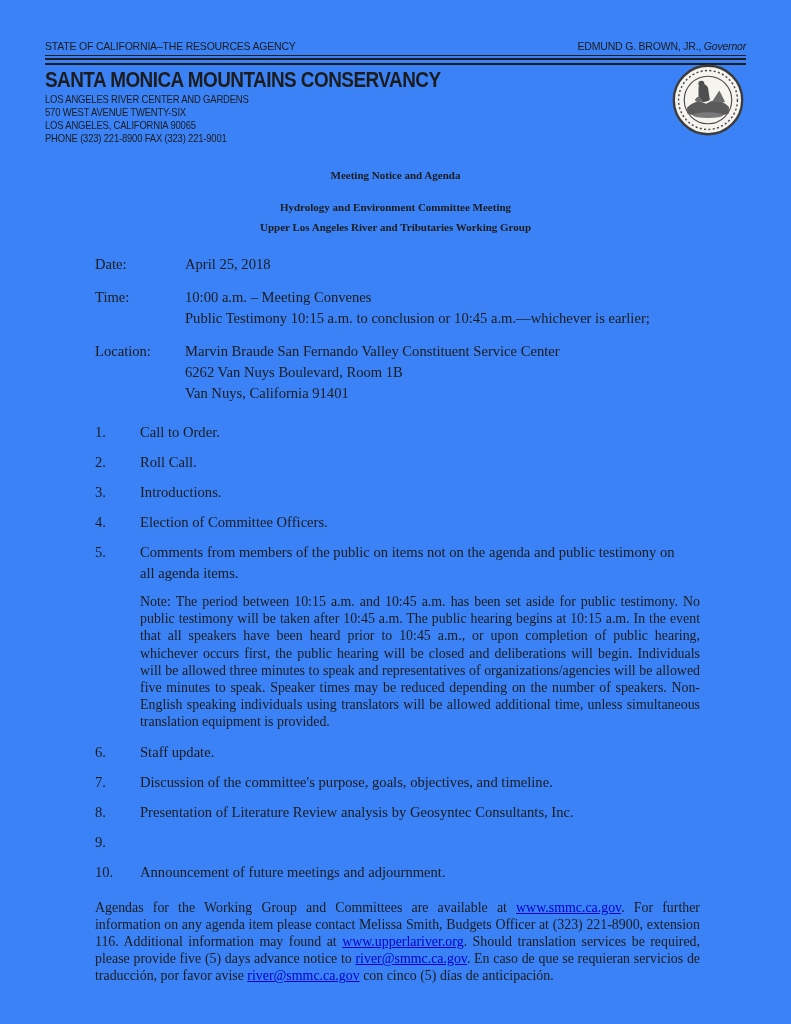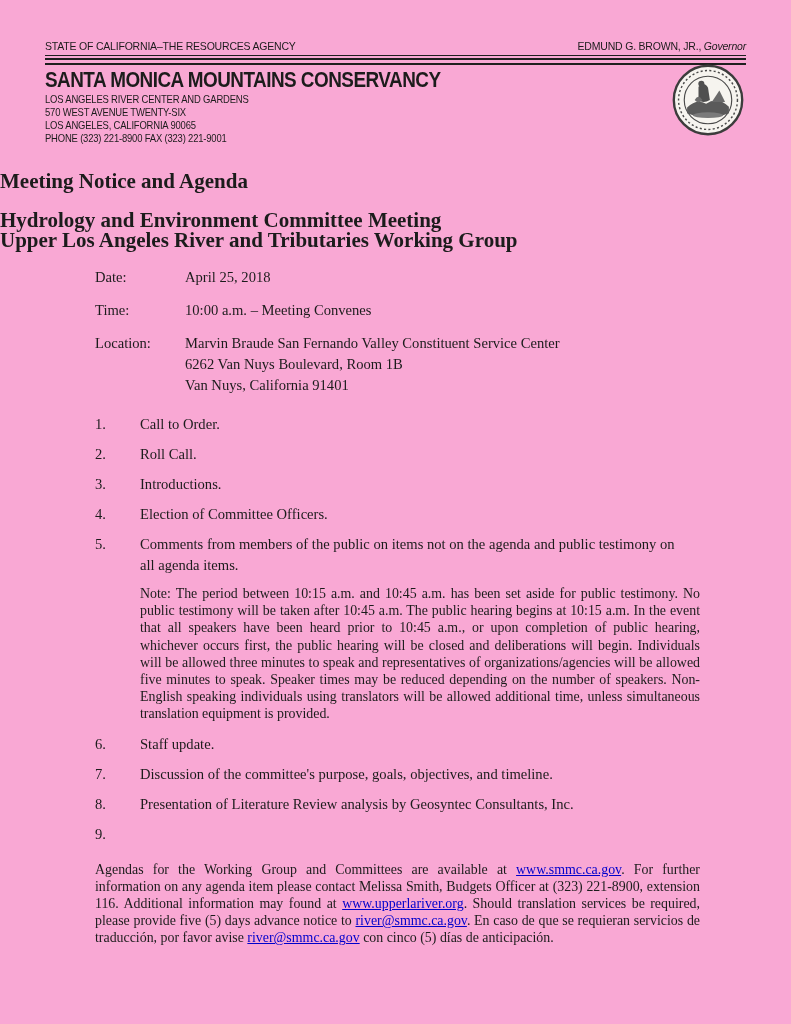--- a/index.html
+++ b/index.html
@@ -1,18 +1,18 @@
 <!DOCTYPE html>
 <html><head>
 <meta charset="utf-8">
 <style>
   * { margin:0; padding:0; box-sizing:border-box; }
   html,body { background:#ffffff; }
   .page {
-    width:791px; height:1024px; background:#f9a8d4; position:relative; overflow:hidden;
+    width:791px; height:1024px; background:#3b82f6; position:relative; overflow:hidden;
     font-family:"Liberation Serif", serif; color:#1c1c1c;
   }
   
   .letterhead { padding:40px 45px 0 45px; font-family:"Liberation Sans", sans-serif; }
   .lh-topline {
     display:flex; justify-content:space-between; align-items:flex-end;
     font-size:10.5px; letter-spacing:-0.2px; white-space:nowrap;
   }
   .gov-title { font-style:italic; }
   .rule-thin { border-top:1.5px solid #1f1f1f; margin-top:3px; }
@@ -21,21 +21,21 @@
   .org-name {
     font-size:21.5px; font-weight:bold; letter-spacing:-0.6px; white-space:nowrap;
     transform:scaleX(0.88); transform-origin:left center;
   }
   .addr {
     font-size:10.5px; line-height:13px; letter-spacing:-0.2px; white-space:nowrap;
     transform:scaleX(0.9); transform-origin:left center;
   }
   .seal { width:76px; height:76px; margin-top:-6px; flex-shrink:0; }
   
-  .title-block { margin-top:24px; font-weight:bold; font-size:21px; }
+  .title-block { text-align:center; margin-top:24px; font-weight:bold; font-size:11px; }
   .doc-title { margin-bottom:16px; }
   .subtitle { line-height:20px; }
   
   .meta { margin:17px 91px 0 95px; font-size:14.6px; line-height:21px; }
   .meta-row { display:flex; margin-bottom:12px; }
   .meta-label { width:90px; flex-shrink:0; }
   .meta-value div { }
   
   .agenda { margin:18px 91px 0 95px; font-size:14.6px; line-height:21px; }
   .agenda-row { display:flex; margin-bottom:9px; }
@@ -94,20 +94,21 @@
 
   <section class="meta">
     <div class="meta-row">
       <div class="meta-label">Date:</div>
       <div class="meta-value">April 25, 2018</div>
     </div>
     <div class="meta-row">
       <div class="meta-label">Time:</div>
       <div class="meta-value">
         <div>10:00 a.m. – Meeting Convenes</div>
+        <div>Public Testimony 10:15 a.m. to conclusion or 10:45 a.m.—whichever is earlier;</div>
       </div>
     </div>
     <div class="meta-row">
       <div class="meta-label">Location:</div>
       <div class="meta-value">
         <div>Marvin Braude San Fernando Valley Constituent Service Center</div>
         <div>6262 Van Nuys Boulevard, Room 1B</div>
         <div>Van Nuys, California 91401</div>
       </div>
     </div>
@@ -143,17 +144,21 @@
       <div class="agenda-num">7.</div>
       <div class="agenda-text">Discussion of the committee's purpose, goals, objectives, and timeline.</div>
     </div>
     <div class="agenda-row">
       <div class="agenda-num">8.</div>
       <div class="agenda-text">Presentation of Literature Review analysis by Geosyntec Consultants, Inc.</div>
     </div>
     <div class="agenda-row">
       <div class="agenda-num">9.</div>
     </div>
+    <div class="agenda-row">
+      <div class="agenda-num">10.</div>
+      <div class="agenda-text">Announcement of future meetings and adjournment.</div>
+    </div>
   </section>
 
   <section class="footer"><span>Agendas for the Working Group and Committees are available at </span><a class="doc-link" href="#">www.smmc.ca.gov</a><span>. For further information on any agenda item please contact Melissa Smith, Budgets Officer at (323) 221-8900, extension 116. Additional information may found at </span><a class="doc-link" href="#">www.upperlariver.org</a><span>. Should translation services be required, please provide five (5) days advance notice to </span><a class="doc-link" href="#">river@smmc.ca.gov</a><span>. En caso de que se requieran servicios de traducción, por favor avise </span><a class="doc-link" href="#">river@smmc.ca.gov</a><span> con cinco (5) días de anticipación.</span></section>
 
 </div>
 
 </body></html>

